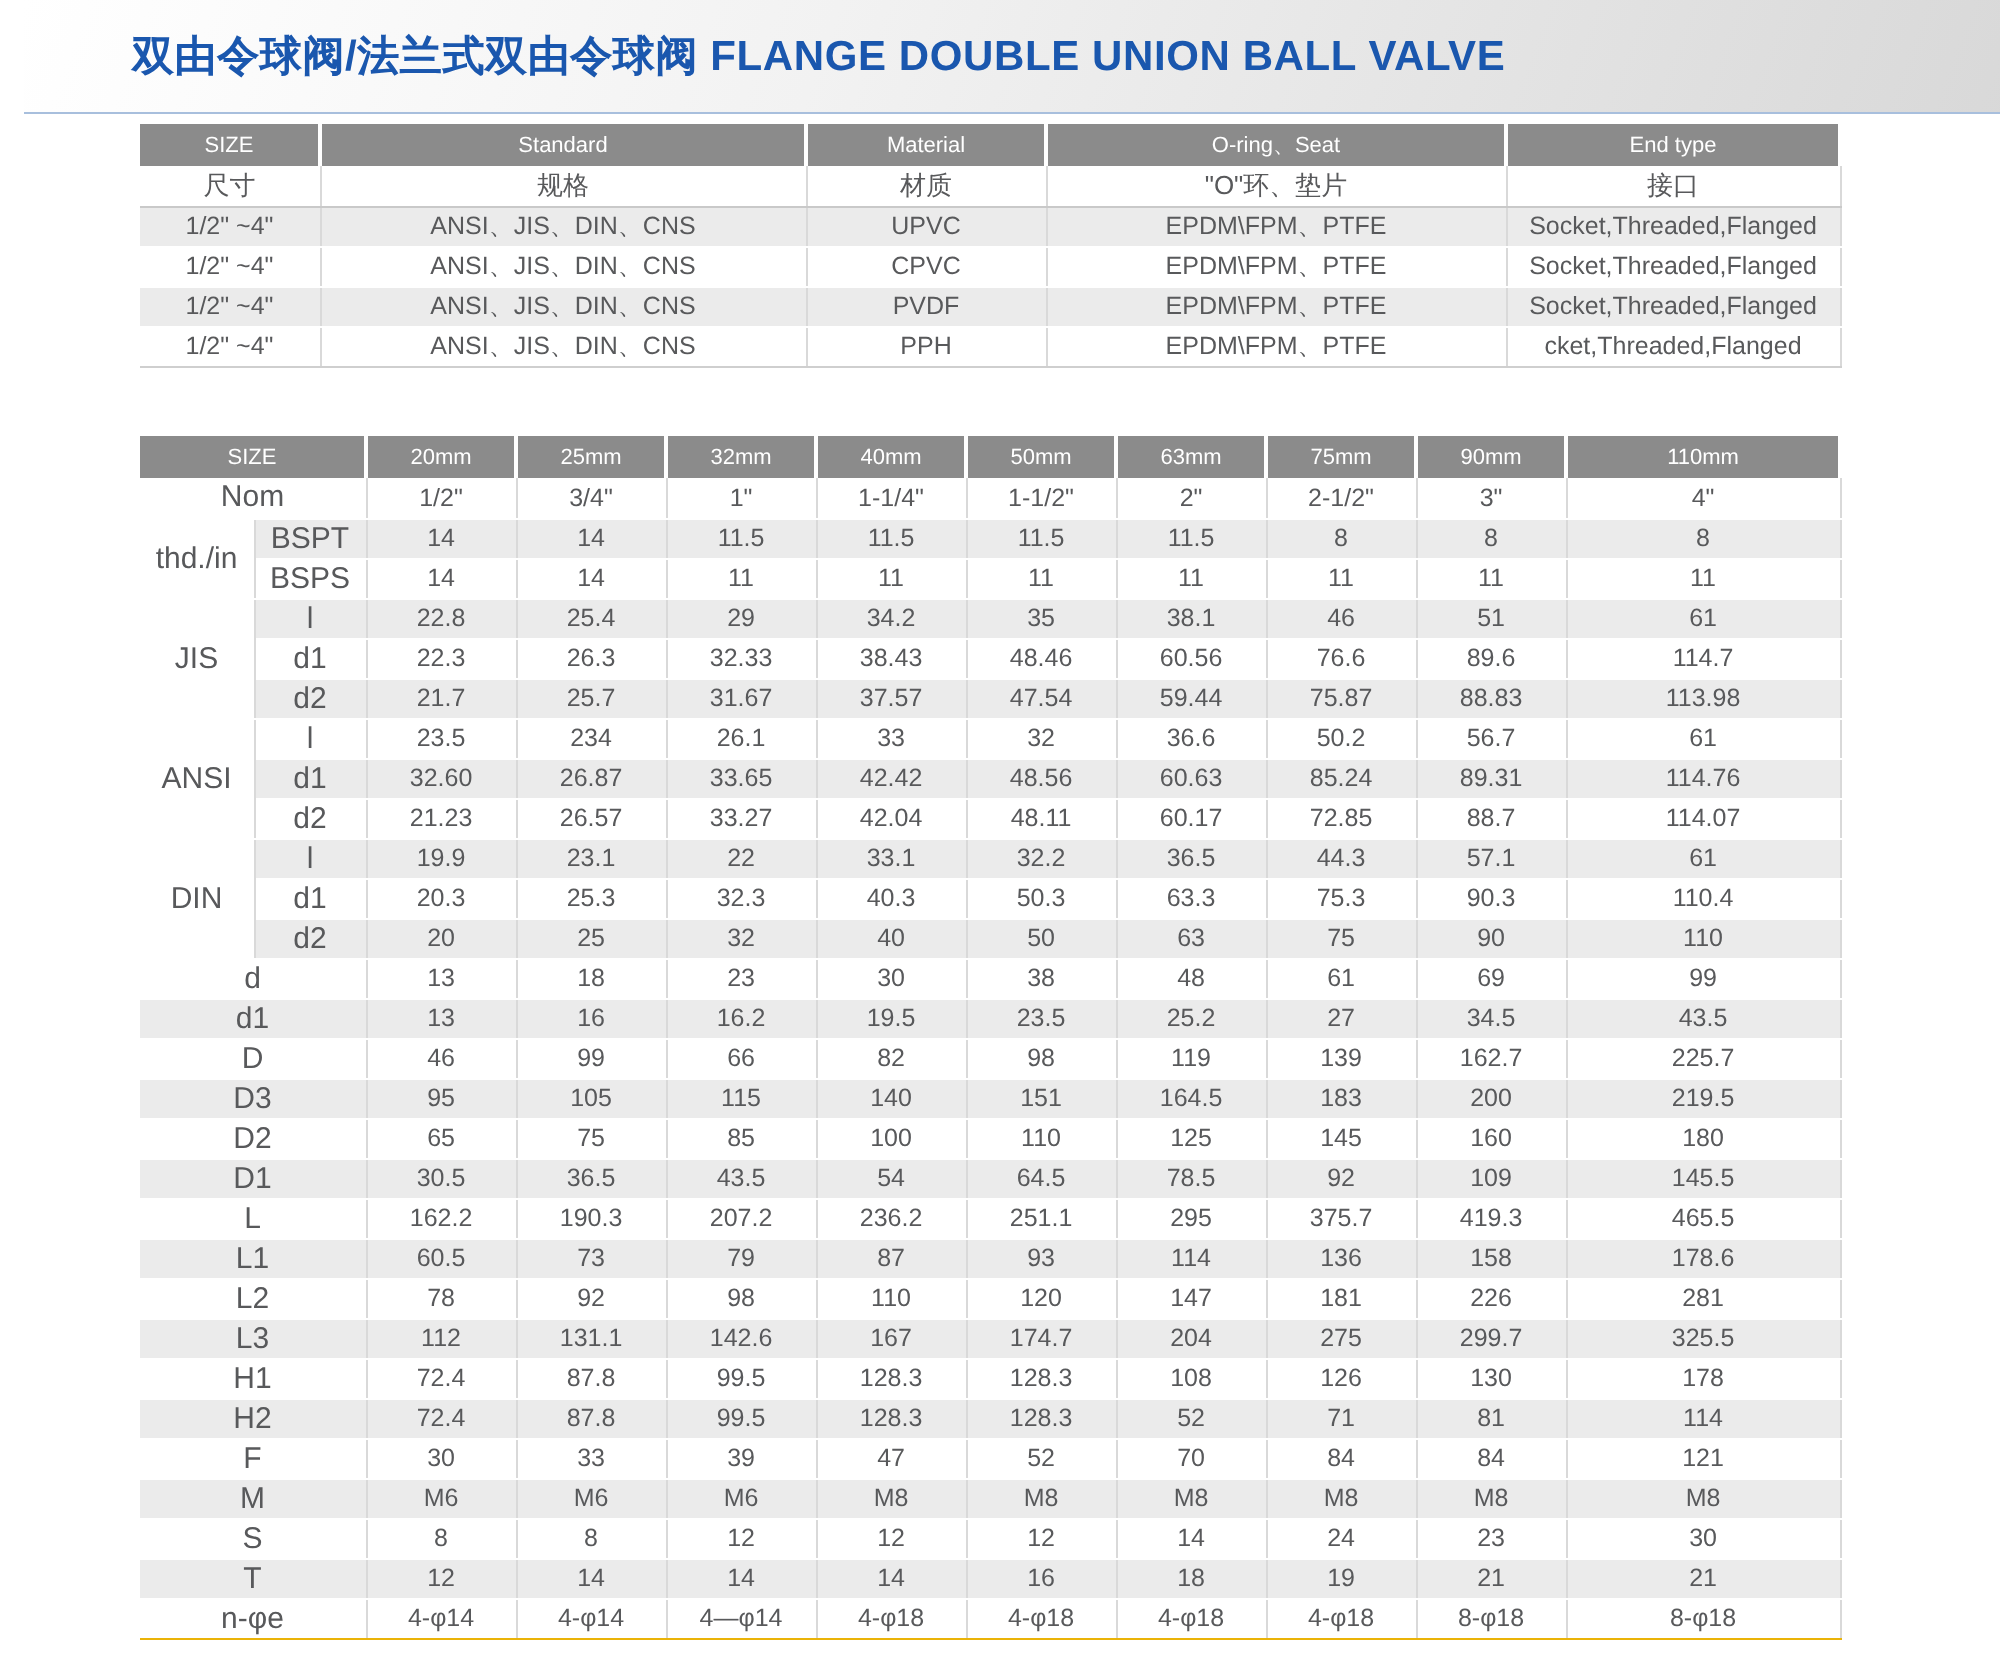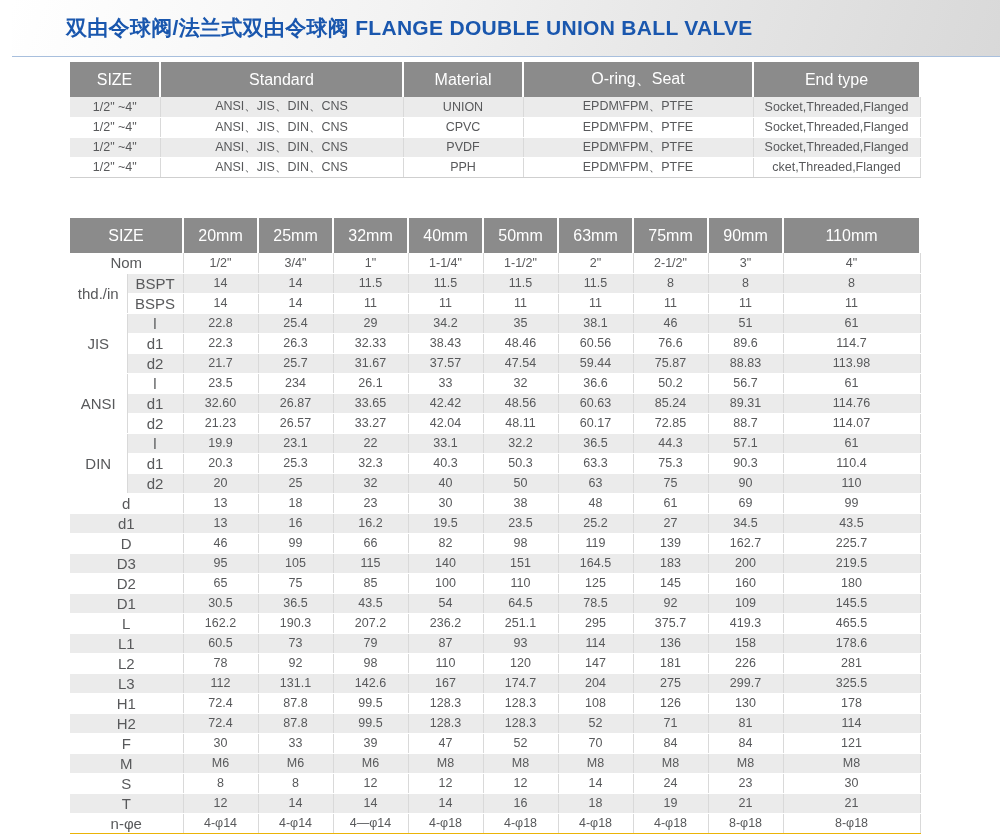--- a/index.html
+++ b/index.html
@@ -16,22 +16,22 @@
     display:flex; align-items:center; padding-left:54px;
   }
   .page-title {
     color:#1a57ae; font-size:21px; font-weight:bold; letter-spacing:0.3px;
     white-space:nowrap;
   }
   table { border-collapse:collapse; table-layout:fixed; }
   .tbl { position:absolute; left:70px; width:850px; font-size:12.5px; }
   .tbl td, .tbl th { text-align:center; vertical-align:middle; overflow:hidden; white-space:nowrap; }
   .tbl th {
-    background:#8b8b8b; color:#ffffff; font-weight:normal; font-size:16px;
-    height:35px; border-right:2px solid #ffffff;
+    background:#8b8b8b; color:#ffffff; font-weight:normal; font-size:11px;
+    height:21px; border-right:2px solid #ffffff;
   }
   .tbl td {
     height:20px; border-right:1px solid #d9d9d9; border-bottom:1px solid #ffffff;
     background:#ffffff;
   }
   .tbl tr.g td { background:#ebebeb; }
   .tbl td.grp { background:#ffffff; }
   .tbl tr.g td.grp { background:#ffffff; }
   
   #spec-table { top:62px; }
@@ -58,24 +58,31 @@
       <col style="width:167px">
   </colgroup>
   <tbody>
       <tr>
         <th>SIZE</th>
         <th>Standard</th>
         <th>Material</th>
         <th>O-ring、Seat</th>
         <th>End type</th>
       </tr>
+      <tr class="cn">
+        <td>尺寸</td>
+        <td>规格</td>
+        <td>材质</td>
+        <td>"O"环、垫片</td>
+        <td>接口</td>
+      </tr>
       <tr class="g">
         <td>1/2" ~4"</td>
         <td>ANSI、JIS、DIN、CNS</td>
-        <td>UNION</td>
+        <td>UPVC</td>
         <td>EPDM\FPM、PTFE</td>
         <td>Socket,Threaded,Flanged</td>
       </tr>
       <tr>
         <td>1/2" ~4"</td>
         <td>ANSI、JIS、DIN、CNS</td>
         <td>CPVC</td>
         <td>EPDM\FPM、PTFE</td>
         <td>Socket,Threaded,Flanged</td>
       </tr>

